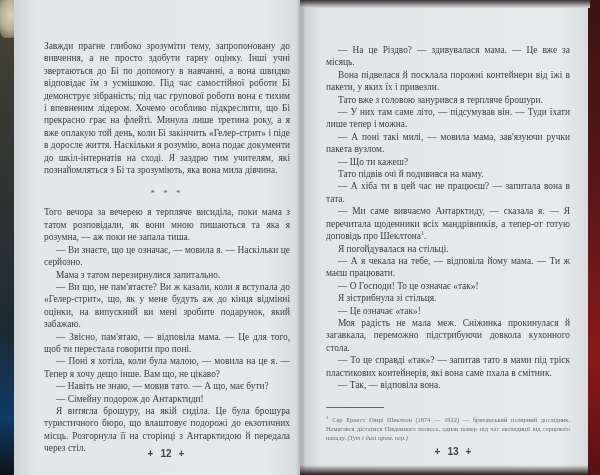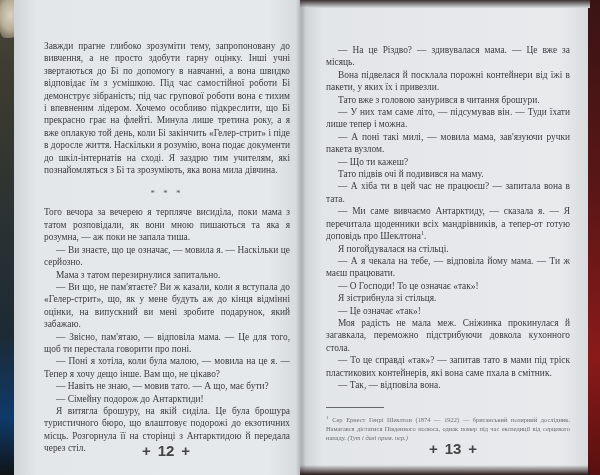--- a/index.html
+++ b/index.html
@@ -63,21 +63,21 @@
     }
     .footnote {
       font-size: 6.4px; line-height: 8.6px; color: #6a6d72;
       text-align: justify; margin: 0;
     }
     .footnote sup { font-size: 5px; }
     .sup { font-size: 6px; vertical-align: super; line-height: 0; }
     .page-num {
       position: absolute; bottom: 16px; left: 16px; right: 0;
       text-align: center; font-family: "Liberation Sans", sans-serif;
-      font-size: 15px; font-weight: bold; color: #444;
+      font-size: 10px; font-weight: bold; color: #444;
     }
     .page-right .page-num { bottom: 24px; }
     .page-num .orn { font-weight: bold; margin: 0 7px; }
     .bottom-shadow {
       position: absolute; left: 300px; bottom: 0; width: 290px; height: 10px;
       background: linear-gradient(to bottom, rgba(0,0,0,0), #2a1a1a);
     }
   </style>
 </head>
 <body>
@@ -99,21 +99,21 @@
   <p class="para indent">— Сімейну подорож до Антарктиди!</p>
   <p class="para indent">Я витягла брошуру, на якій сиділа. Це була брошура туристичного бюро, що влаштовує подорожі до екзотичних місць. Розгорнула її на сторінці з Антарктидою й передала через стіл.</p>
   <div class="page-num">
     <span class="orn">+</span><span>12</span><span class="orn">+</span>
   </div>
 </div>
 
 <div class="page page-right">
   <p class="para indent">— На це Різдво? — здивувалася мама. — Це вже за місяць.</p>
   <p class="para indent">Вона підвелася й посклала порожні контейнери від їжі в пакети, у яких їх і привезли.</p>
-  <p class="para indent">Тато вже з головою занурився в читання брошури.</p>
+  <p class="para indent">Тато вже з головою занурився в терпляче брошури.</p>
   <p class="para indent">— У них там саме літо, — підсумував він. — Туди їхати лише тепер і можна.</p>
   <p class="para indent">— А поні такі милі, — мовила мама, зав'язуючи ручки пакета вузлом.</p>
   <p class="para indent">— Що ти кажеш?</p>
   <p class="para indent">Тато підвів очі й подивився на маму.</p>
   <p class="para indent">— А хіба ти в цей час не працюєш? — запитала вона в тата.</p>
   <p class="para indent"><span>— Ми саме вивчаємо Антарктиду, — сказала я. — Я перечитала щоденники всіх мандрівників, а тепер-от готую доповідь про Шеклтона</span><span class="sup">1</span>.</p>
   <p class="para indent">Я погойдувалася на стільці.</p>
   <p class="para indent">— А я чекала на тебе, — відповіла йому мама. — Ти ж маєш працювати.</p>
   <p class="para indent">— О Господи! То це означає «так»!</p>
   <p class="para indent">Я зістрибнула зі стільця.</p>

